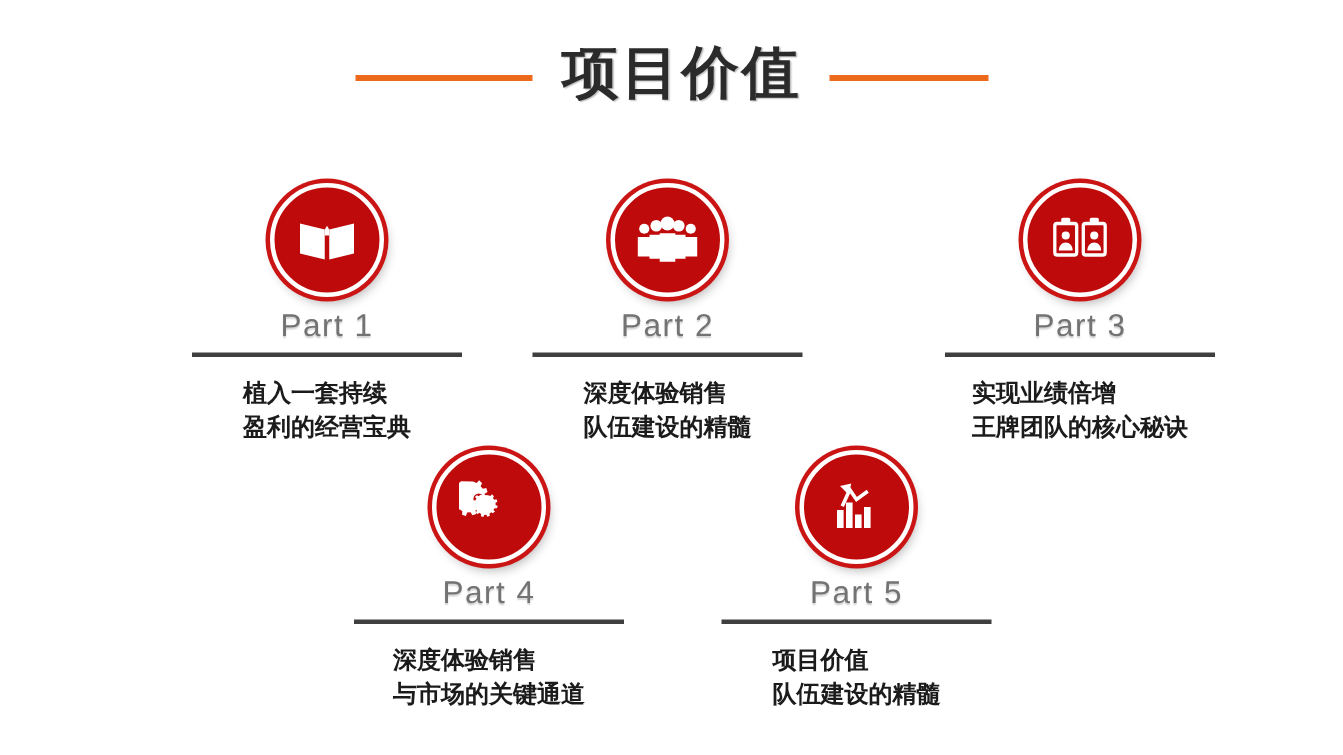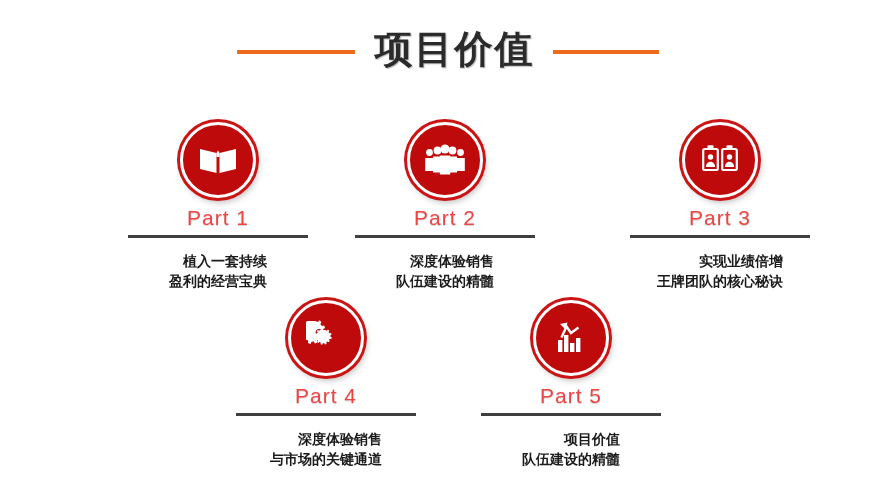--- a/index.html
+++ b/index.html
@@ -74,38 +74,38 @@
     align-items: center;
     justify-content: center;
     position: relative;
     box-sizing: border-box;
   }
   .badge svg { display: block; }
 
   .part-label {
     margin-top: 9px;
     font-size: 21px;
-    color: #ef4444;
+    color: #737373;
     letter-spacing: 1px;
     line-height: 1;
     white-space: nowrap;
     text-shadow: 0 1px 1px rgba(0,0,0,0.18);
   }
 
   .part-rule {
     margin-top: 7px;
     width: 180px;
     height: 3px;
     background: #3f3f3f;
   }
 
   .caption {
     margin-top: 13px;
-    text-align: right;
-    font-size: 14px;
+    text-align: left;
+    font-size: 16px;
     font-weight: bold;
     color: #1b1b1b;
     line-height: 1.45;
     white-space: nowrap;
   }
   .caption .l2 { display: block; }
 </style>
 </head>
 <body>
 

